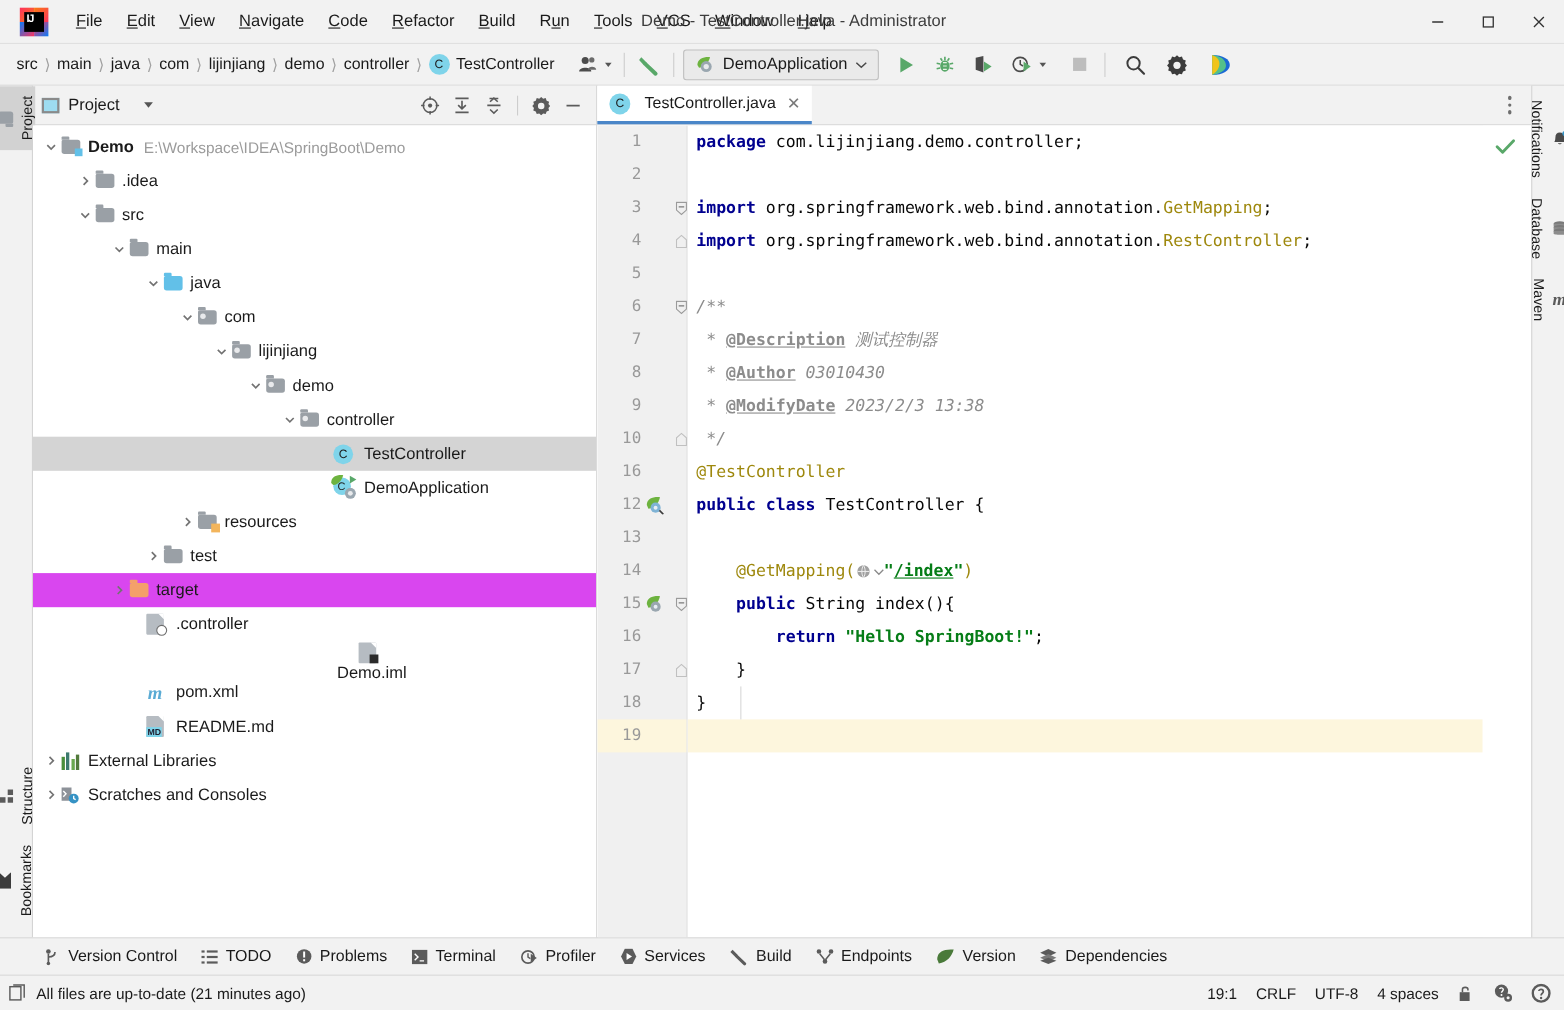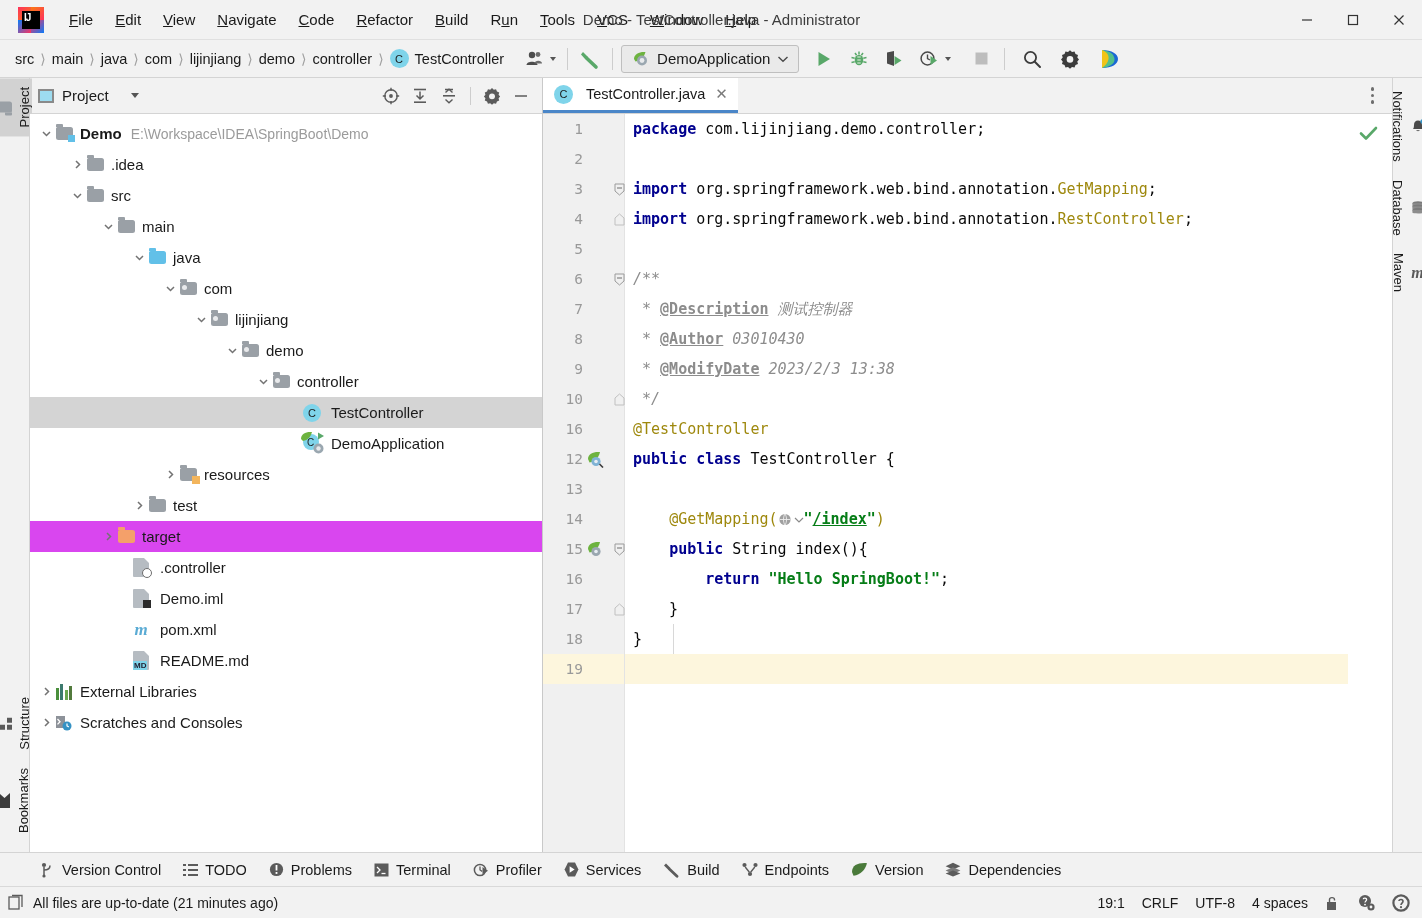--- a/index.html
+++ b/index.html
@@ -576,21 +576,21 @@
 
         <div class="row" style="padding-left:101px;">
           <span class="ticon">
             <span class="file-ic">
                 <span class="badge-circ"></span>
               </span>
           </span>
           <span style="margin-left:3px;">.controller</span>
         </div>
 
-        <div class="row" style="padding-left:101px;">
+        <div class="row" style="padding-left:101px;flex-direction:column;">
           <span class="ticon">
             <span class="file-ic">
                 <span class="badge-sq"></span>
               </span>
           </span>
           <span style="margin-left:3px;">Demo.iml</span>
         </div>
 
         <div class="row" style="padding-left:101px;">
           <span class="ticon">

